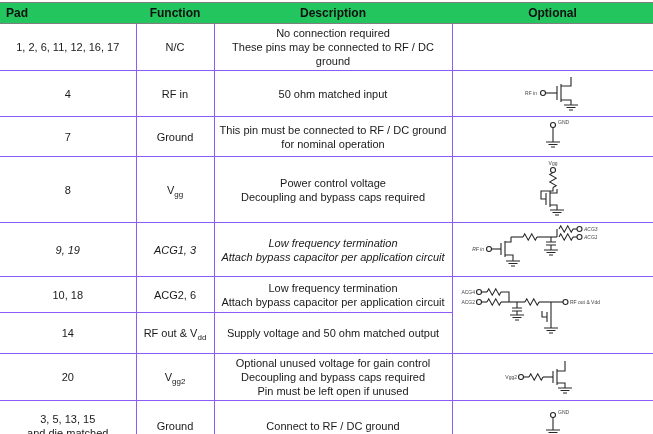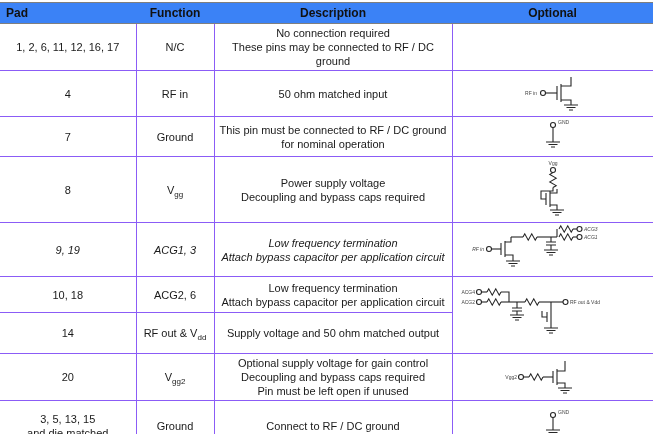--- a/index.html
+++ b/index.html
@@ -11,21 +11,21 @@
   }
   table.pin-table {
     border-collapse:collapse; table-layout:fixed;
     width:653px; margin-top:2px;
   }
   col.c-pad  { width:136px; }
   col.c-fn   { width:78px;  }
   col.c-desc { width:238px; }
   col.c-sch  { width:201px; }
   th {
-    background:#3b82f6;
+    background:#22c55e;
     font-size:12px; font-weight:bold;
     padding:3px 6px;
     border-top:1px solid #7f7f7f;
     border-bottom:1px solid #7f7f7f;
     text-align:center;
     color:#111;
   }
   th.left { text-align:left; }
   td {
     border:1px solid #8b5cf6;
@@ -119,21 +119,21 @@
             <path d="M93,24 H107 M95.5,26.5 H104.5 M98,29 H102"></path>
           </g>
         </svg>
       </td>
     </tr>
 
     <tr style="height:66px;">
       <td>8</td>
       <td><span>V</span><sub>gg</sub></td>
       <td>
-        <div>Power supply voltage</div>
+        <div>Power control voltage</div>
         <div>Decoupling and bypass caps required</div>
       </td>
       <td class="sch-cell">
         <svg width="200" height="64" viewBox="0 0 200 64">
           <text x="100" y="7" text-anchor="middle">Vgg</text>
           <circle cx="100" cy="12" r="2.5"></circle>
           <g>
             <path d="M100,14.5 l-3.2,1.9 l6.4,3.75 l-6.4,3.75 l6.4,3.75 l-3.2,1.9"></path>
           </g>
           <path d="M100,29.5 V33 H88 V41 H93"></path>
@@ -253,21 +253,21 @@
       <td><span>RF out &amp; V</span><sub>dd</sub></td>
       <td>
         <div>Supply voltage and 50 ohm matched output</div>
       </td>
     </tr>
 
     <tr style="height:47px;">
       <td>20</td>
       <td><span>V</span><sub>gg2</sub></td>
       <td>
-        <div>Optional supply voltage for gain control</div>
+        <div>Optional unused voltage for gain control</div>
         <div>Decoupling and bypass caps required</div>
         <div>Pin must be left open if unused</div>
       </td>
       <td class="sch-cell">
         <svg width="200" height="45" viewBox="0 0 200 45">
           <text x="64" y="24" text-anchor="end">Vgg2</text>
           <circle cx="68" cy="22" r="2.5"></circle>
           <path d="M70.5,22 H76"></path>
           <g>
             <path d="M76,22 l1.75,-3.2 l3.5,6.4 l3.5,-6.4 l3.5,6.4 l1.75,-3.2"></path>

